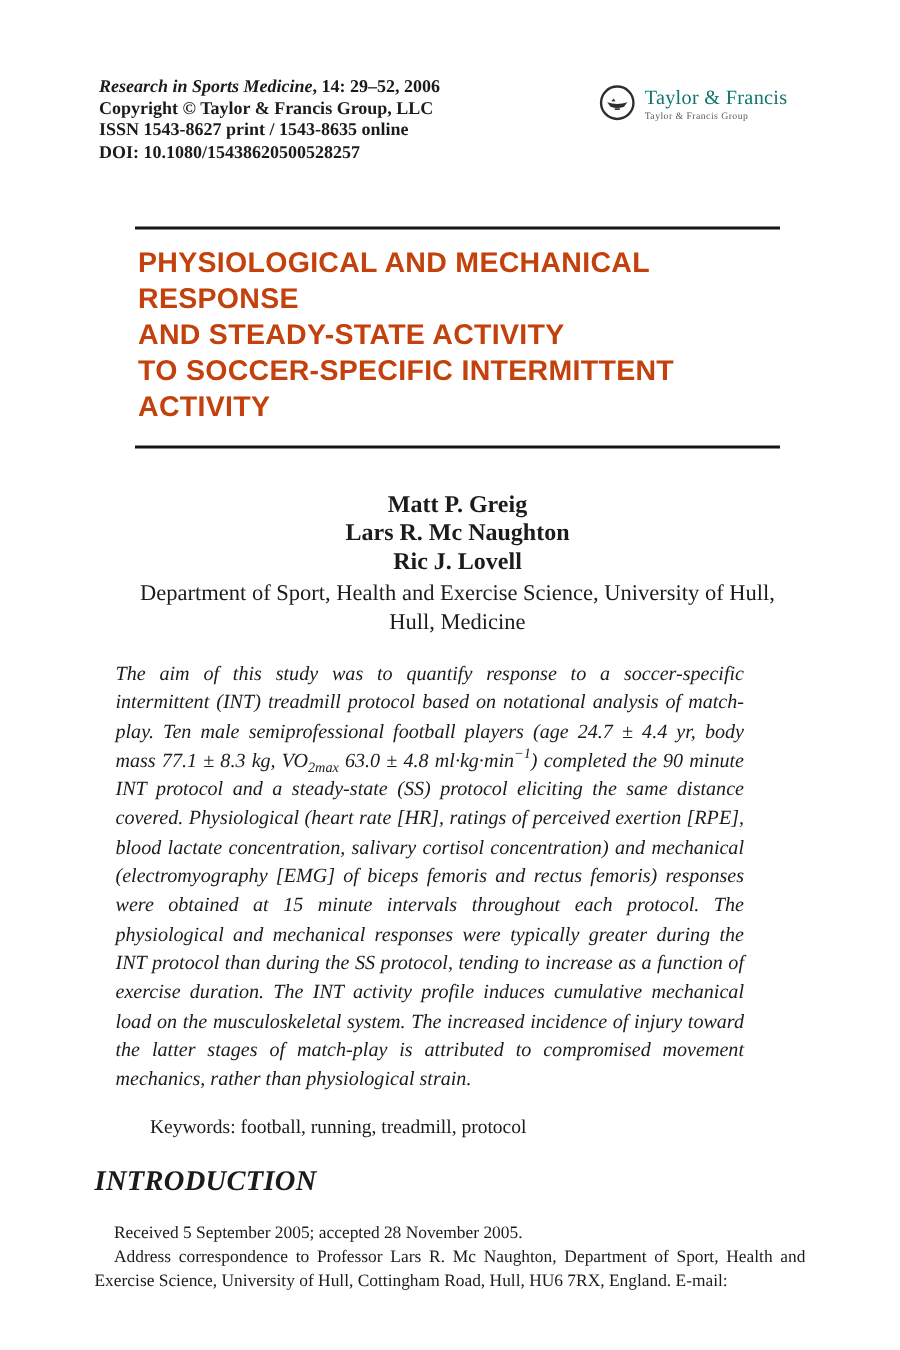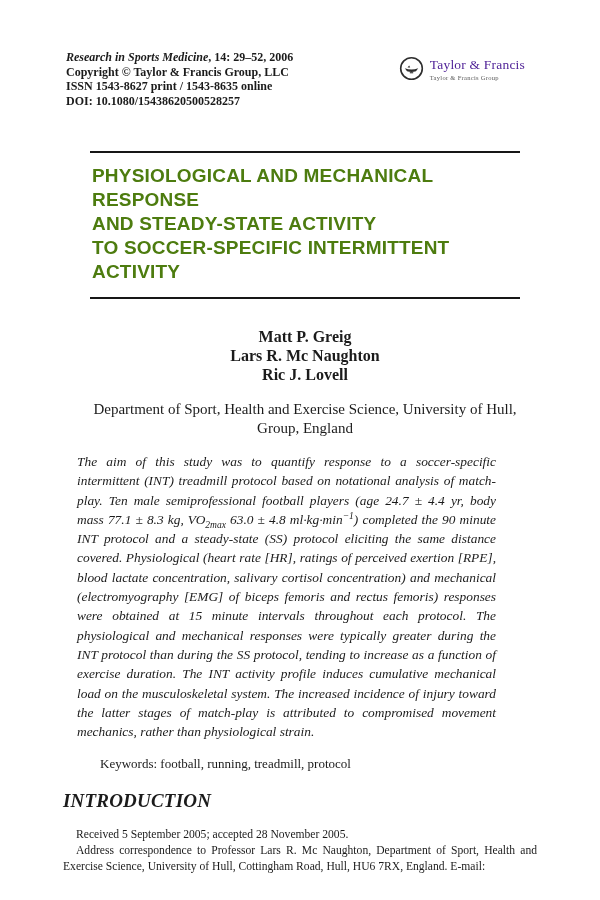--- a/index.html
+++ b/index.html
@@ -19,41 +19,41 @@
   
   .header-row { display: flex; justify-content: space-between; align-items: flex-start; }
   .journal-info {
     font-size: 12px; line-height: 14.5px; font-weight: bold;
     margin-left: 3px; white-space: nowrap;
   }
   .journal-name { font-style: italic; }
   .logo { display: flex; align-items: center; gap: 6px; margin-top: 6px; margin-right: 12px; }
   .logo-circle svg { display: block; }
   .logo-text-block { display: flex; flex-direction: column; }
-  .logo-name { font-size: 13.5px; color: #4c1d95; letter-spacing: 0.2px; }
+  .logo-name { font-size: 13.5px; color: #0f766e; letter-spacing: 0.2px; }
   .logo-sub { font-size: 6.5px; color: #5a5a5a; margin-top: 1px; letter-spacing: 0.3px; }
 
   
   .title-block {
     margin-top: 43px; margin-left: 27px; width: 430px;
     border-top: 2.5px solid #161616;
     border-bottom: 2.5px solid #161616;
     padding: 11px 2px 13px 2px;
     box-sizing: border-box;
   }
   .title-line {
     font-family: "Liberation Sans", sans-serif;
     font-weight: bold; font-size: 19px; line-height: 24px;
-    letter-spacing: 0.2px; color: #4d7c0f;
+    letter-spacing: 0.2px; color: #c2410c;
   }
 
   
   .authors { margin-top: 28px; margin-left: 27px; width: 430px; text-align: center; }
   .author-name { font-weight: bold; font-size: 16px; line-height: 19px; }
-  .affiliation { margin-top: 16px; margin-left: 27px; width: 430px; text-align: center; }
+  .affiliation { margin-top: 3px; margin-left: 27px; width: 430px; text-align: center; }
   .affiliation-line { font-size: 15px; line-height: 18.5px; }
 
   
   .abstract {
     margin-top: 15px; margin-left: 14px; width: 419px;
     font-style: italic; font-size: 13.4px; line-height: 19.3px;
     text-align: justify;
   }
   .abstract sub, .abstract sup { font-size: 9.5px; line-height: 0; }
 
@@ -114,21 +114,21 @@
   </div>
 
   <div class="authors">
     <div class="author-name">Matt P. Greig</div>
     <div class="author-name">Lars R. Mc Naughton</div>
     <div class="author-name">Ric J. Lovell</div>
   </div>
 
   <div class="affiliation">
     <div class="affiliation-line">Department of Sport, Health and Exercise Science, University of Hull,</div>
-    <div class="affiliation-line">Group, England</div>
+    <div class="affiliation-line">Hull, Medicine</div>
   </div>
 
   <p class="abstract"><span>The aim of this study was to quantify response to a soccer-specific intermittent (INT) treadmill protocol based on notational analysis of match-play. Ten male semiprofessional football players (age 24.7 ± 4.4 yr, body mass 77.1 ± 8.3 kg, VO</span><sub>2max</sub><span> 63.0 ± 4.8 ml·kg·min</span><sup>−1</sup><span>) completed the 90 minute INT protocol and a steady-state (SS) protocol eliciting the same distance covered. Physiological (heart rate [HR], ratings of perceived exertion [RPE], blood lactate concentration, salivary cortisol concentration) and mechanical (electromyography [EMG] of biceps femoris and rectus femoris) responses were obtained at 15 minute intervals throughout each protocol. The physiological and mechanical responses were typically greater during the INT protocol than during the SS protocol, tending to increase as a function of exercise duration. The INT activity profile induces cumulative mechanical load on the musculoskeletal system. The increased incidence of injury toward the latter stages of match-play is attributed to compromised movement mechanics, rather than physiological strain.</span></p>
 
   <div class="keywords">Keywords: football, running, treadmill, protocol</div>
 
   <div class="section-heading">INTRODUCTION</div>
 
   <div class="footnotes">
     <p>Received 5 September 2005; accepted 28 November 2005.</p>

